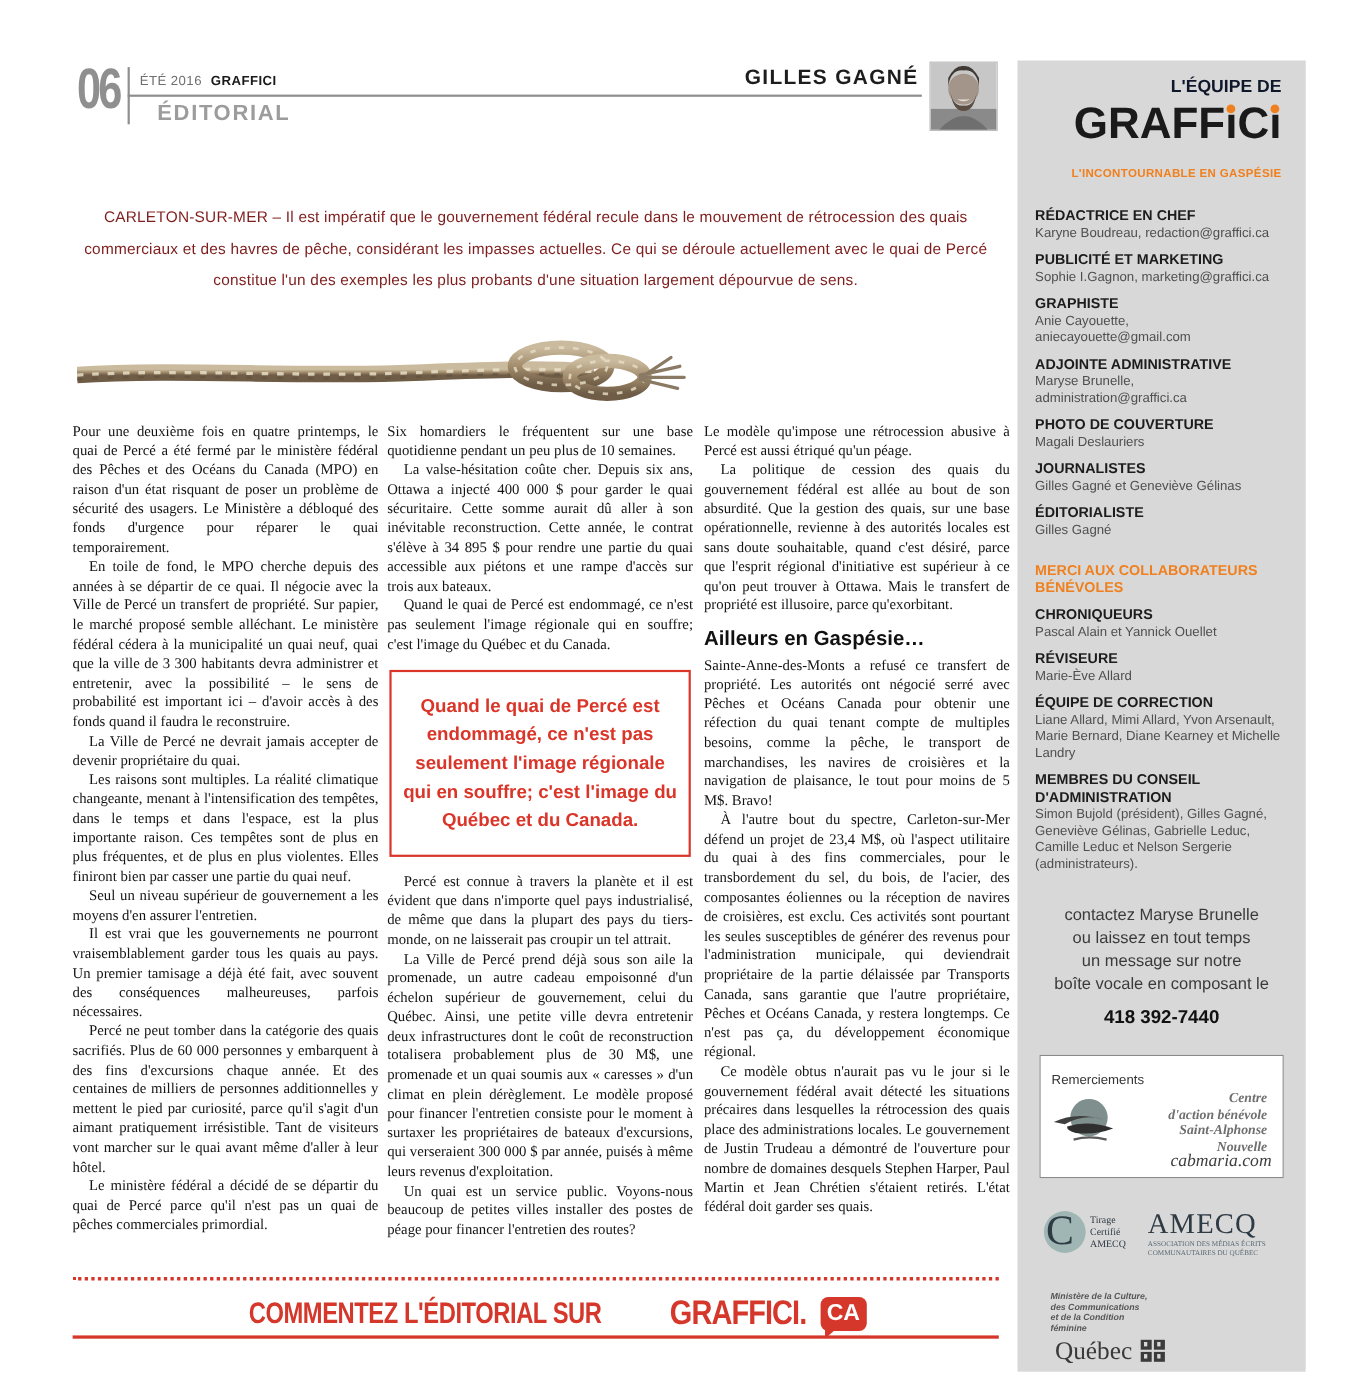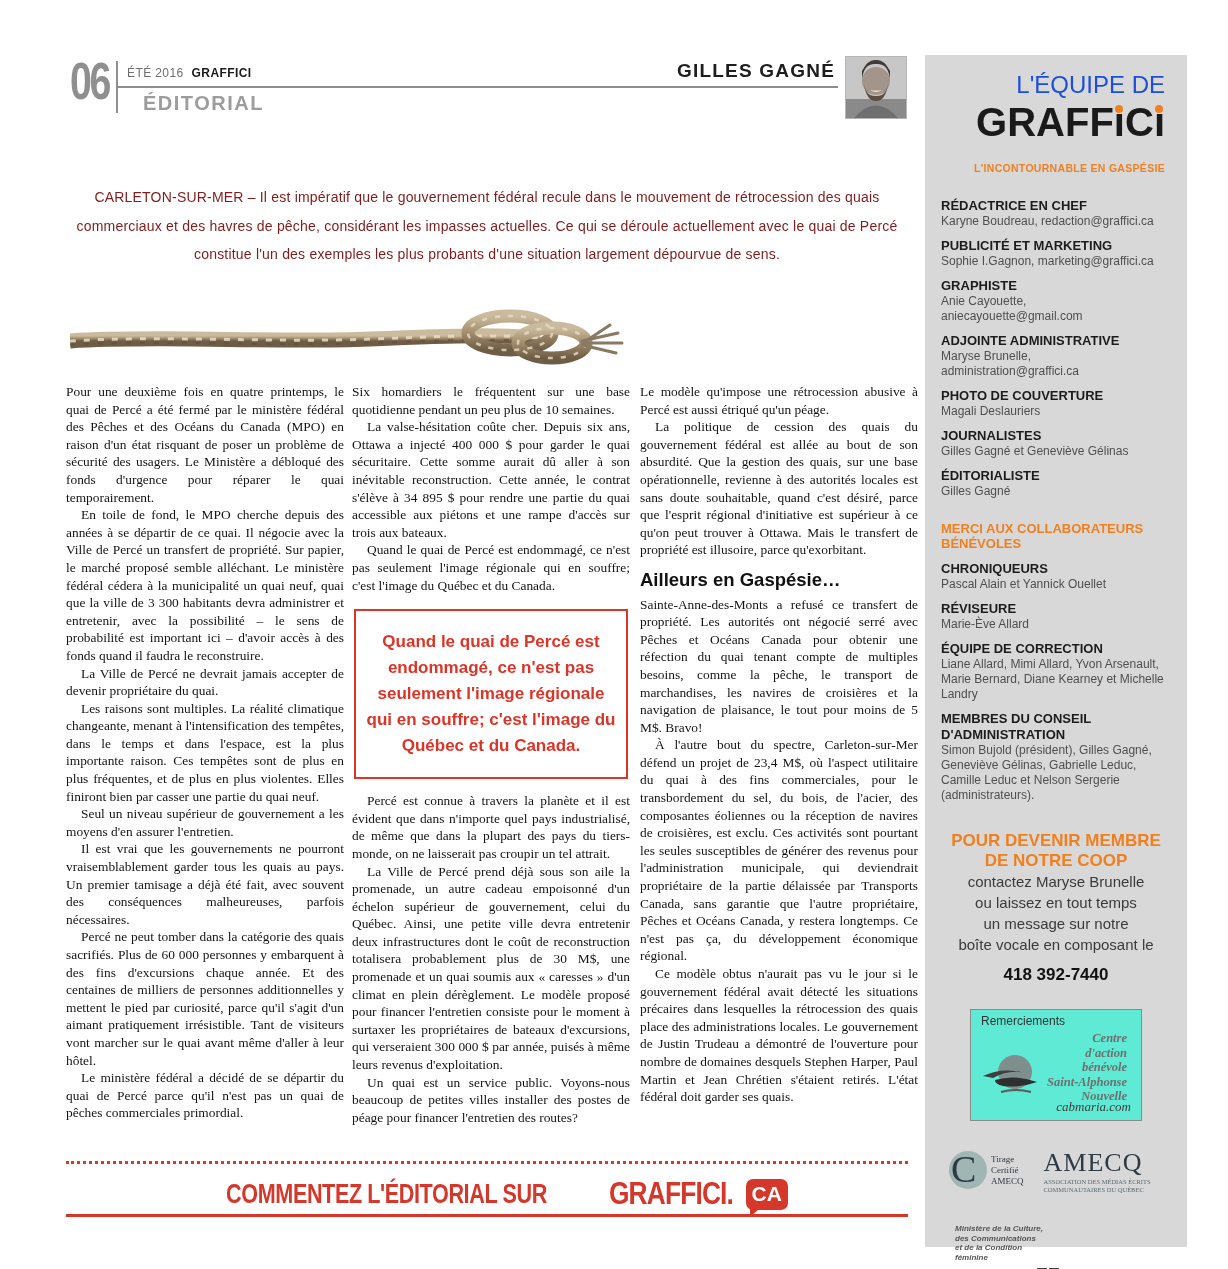--- a/index.html
+++ b/index.html
@@ -42,44 +42,44 @@
              letter-spacing:-1px;transform:scaleX(.85);transform-origin:center;vertical-align:middle;}
   .badge{display:inline-block;background:#d6372b;color:#fff;font-weight:700;font-size:21px;
          padding:3px 6px 4px 6px;border-radius:7px;position:relative;vertical-align:middle;margin-left:2px;}
   .badge::after{content:"";position:absolute;left:4px;bottom:-7px;width:0;height:0;
                 border-left:9px solid #d6372b;border-bottom:8px solid transparent;}
   .banner-rule{position:absolute;left:66px;top:1214px;width:842px;height:3px;background:#d6372b;}
   
   .sidebar{position:absolute;left:925px;top:55px;width:262px;height:1192px;background:#d8d8d8;
            padding:16px 16px;box-sizing:border-box;}
   .mast{text-align:right;padding-right:6px;margin-bottom:24px;}
-  .mast-top{font-weight:400;font-size:24px;color:#1d4ed8;}
+  .mast-top{font-weight:700;font-size:16px;color:#0f172a;}
   .mast-logo{font-weight:700;font-size:40px;line-height:1;color:#1a1a1a;letter-spacing:0;margin-top:3px;}
   .logo-i{position:relative;display:inline-block;}
   .logo-i::after{content:"";position:absolute;top:3px;left:50%;margin-left:-4px;width:8px;height:8px;
                  border-radius:50%;background:#f0801f;}
   .mast-tagline{font-weight:700;font-size:10.5px;color:#f0801f;letter-spacing:.3px;margin-top:20px;}
   .entry{margin-bottom:9px;}
   .entry .role{font-weight:700;font-size:13px;line-height:16px;color:#1c1c1c;}
   .entry .names{font-size:12px;line-height:15px;color:#4f4f4f;}
   .vol-heading{font-weight:700;font-size:13px;color:#f0801f;margin:22px 0 10px 0;}
   .membership{text-align:center;margin-top:28px;}
   .m-head{font-weight:700;font-size:17px;line-height:20px;color:#f0801f;}
   .m-line{font-size:15px;line-height:21px;color:#3a3a3a;}
   .m-line:first-of-type{margin-top:4px;}
   .m-phone{font-weight:700;font-size:17px;color:#111;margin-top:10px;}
-  .thanks{background:#5eead4;border:1px solid #8a8a8a;margin:24px auto 0 auto;width:172px;height:112px;
-          padding:4px 10px;box-sizing:border-box;position:relative;}
+  .thanks{background:#ffffff;border:1px solid #8a8a8a;margin:24px auto 0 auto;width:222px;height:112px;
+          padding:14px 10px;box-sizing:border-box;position:relative;}
   .thanks-label{font-size:12px;color:#333;}
-  .cab{display:flex;align-items:flex-end;margin-top:3px;}
+  .cab{display:flex;align-items:center;margin-top:3px;}
   .cab-mark{flex:0 0 66px;}
   .cab-text{flex:1;font-family:"Liberation Serif",serif;font-style:italic;font-weight:700;
             font-size:12.5px;line-height:14.5px;color:#6f6f6f;text-align:right;padding-right:4px;}
   .thanks-url{position:absolute;right:10px;bottom:5px;font-family:"Liberation Serif",serif;
-              font-style:italic;font-size:13px;color:#3f3f3f;}
+              font-style:italic;font-size:16px;color:#3f3f3f;}
   .logo-row{display:flex;gap:20px;margin:30px 0 0 8px;align-items:flex-start;}
   .ct-logo{display:flex;align-items:center;}
   .ct-circle{width:38px;height:38px;border-radius:50%;background:#9fb6b4;position:relative;flex:0 0 38px;}
   .ct-c{position:absolute;left:2px;top:-4px;font-family:"Liberation Serif",serif;font-size:38px;
         font-weight:400;color:#2e3a44;}
   .ct-lines{margin-left:4px;font-family:"Liberation Serif",serif;font-size:9px;line-height:11px;color:#2e3a44;}
   .amecq-logo{font-family:"Liberation Serif",serif;color:#2e3a44;}
   .amecq-word{font-size:26px;line-height:24px;letter-spacing:1px;}
   .amecq-sub{font-size:6.5px;line-height:8px;color:#5a6a72;margin-top:3px;}
   .ministere{margin:30px 0 0 14px;font-style:italic;font-weight:700;font-size:8px;line-height:9.5px;color:#555;}
@@ -222,24 +222,20 @@
     <div class="entry">
       <div class="role">ÉQUIPE DE CORRECTION</div>
       <div class="names">Liane Allard, Mimi Allard, Yvon Arsenault, Marie Bernard, Diane Kearney et Michelle Landry</div>
     </div>
     <div class="entry">
       <div class="role">MEMBRES DU CONSEIL D'ADMINISTRATION</div>
       <div class="names">Simon Bujold (président), Gilles Gagné, Geneviève Gélinas, Gabrielle Leduc, Camille Leduc et Nelson Sergerie (administrateurs).</div>
     </div>
 
     <div class="membership">
-      <div class="m-head">
-        <div>POUR DEVENIR MEMBRE</div>
-        <div>DE NOTRE COOP</div>
-      </div>
       <div class="m-line">contactez Maryse Brunelle</div>
       <div class="m-line">ou laissez en tout temps</div>
       <div class="m-line">un message sur notre</div>
       <div class="m-line">boîte vocale en composant le</div>
       <div class="m-phone">418 392-7440</div>
     </div>
 
     <div class="thanks">
       <div class="thanks-label">Remerciements</div>
       <div class="cab">

